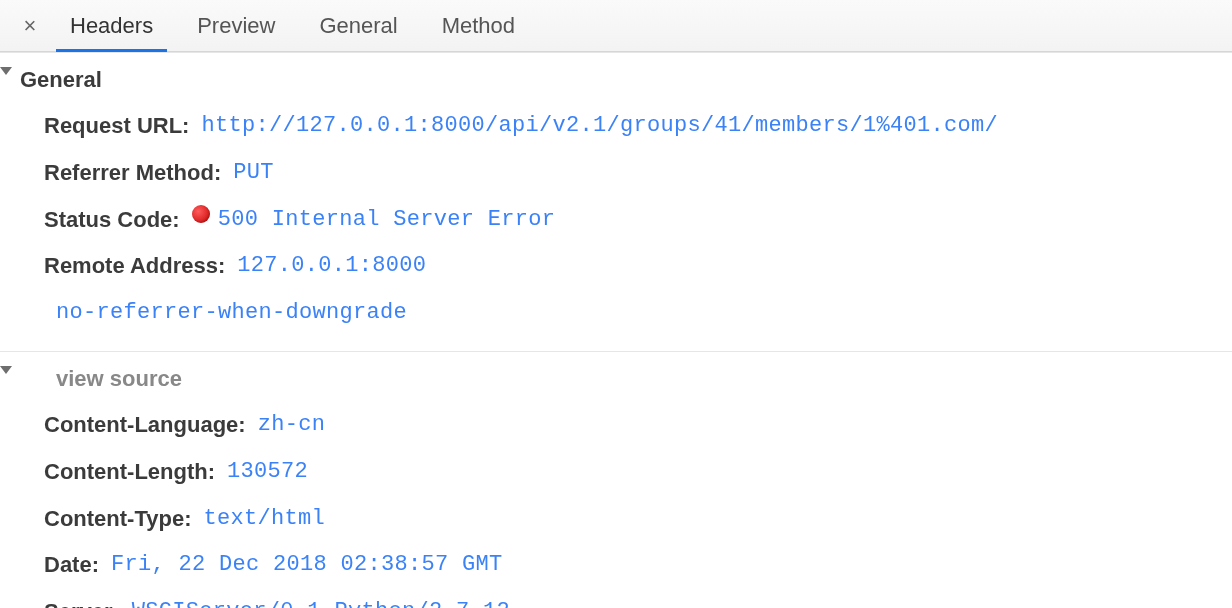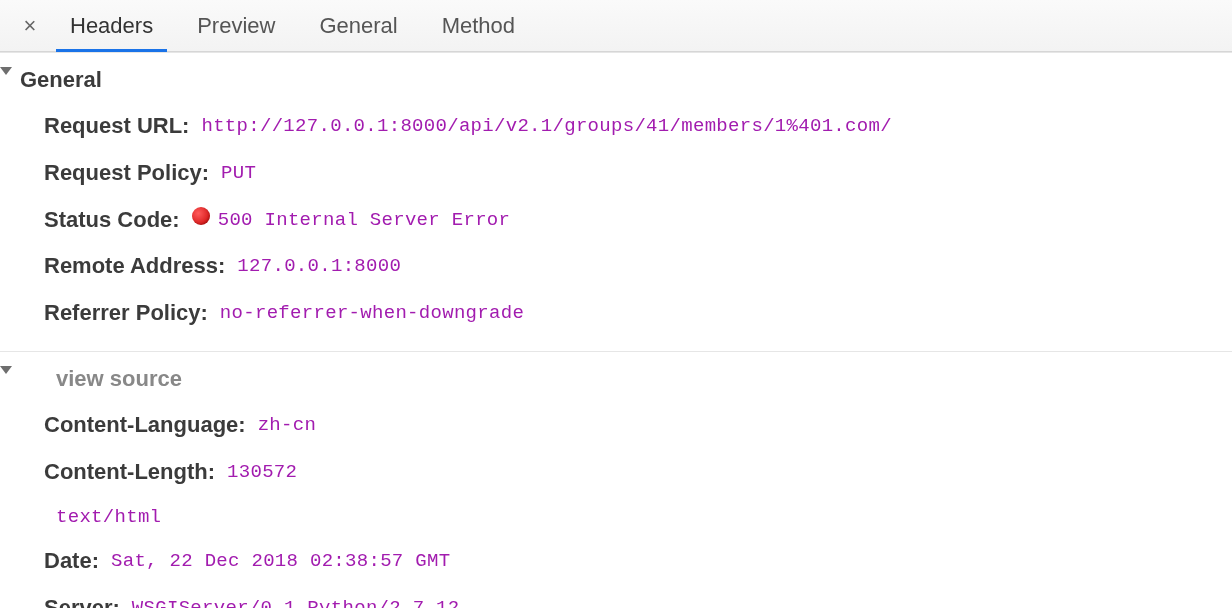--- a/index.html
+++ b/index.html
@@ -96,22 +96,22 @@
   }
   .kv-key {
     font-weight: 700;
     color: #3b3b3b;
     font-size: 22px;
     white-space: nowrap;
   }
   .kv-value {
     margin-left: 12px;
     font-family: Menlo, Consolas, "Courier New", monospace;
-    color: #a21caf;
-    font-size: 19px;
+    color: #3b82f6;
+    font-size: 22px;
     letter-spacing: 0.3px;
   }
   .status-dot {
     display: inline-block;
     width: 18px;
     height: 18px;
     border-radius: 50%;
     background: radial-gradient(circle at 35% 35%, #ff5b5b, #c60000);
     margin-right: 8px;
     flex-shrink: 0;
@@ -133,60 +133,60 @@
   <div class="section-header">
     <div class="disclosure"></div>
     <div class="section-title">General</div>
   </div>
   <div class="kv-list">
     <div class="kv-row">
       <span class="kv-key">Request URL:</span>
       <span class="kv-value">http://127.0.0.1:8000/api/v2.1/groups/41/members/1%401.com/</span>
     </div>
     <div class="kv-row">
-      <span class="kv-key">Request Policy:</span>
+      <span class="kv-key">Referrer Method:</span>
       <span class="kv-value">PUT</span>
     </div>
     <div class="kv-row">
       <span class="kv-key">Status Code:</span>
       <span style="margin-left:12px;display:flex;align-items:flex-start">
         <span class="status-dot"></span>
         <span class="kv-value" style="margin-left:0">500 Internal Server Error</span>
       </span>
     </div>
     <div class="kv-row">
       <span class="kv-key">Remote Address:</span>
       <span class="kv-value">127.0.0.1:8000</span>
     </div>
     <div class="kv-row">
-      <span class="kv-key">Referrer Policy:</span>
       <span class="kv-value">no-referrer-when-downgrade</span>
     </div>
   </div>
 </div>
 
 <div class="section">
   <div class="section-header">
     <div class="disclosure"></div>
     <div class="view-source">view source</div>
   </div>
   <div class="kv-list">
     <div class="kv-row">
       <span class="kv-key">Content-Language:</span>
       <span class="kv-value">zh-cn</span>
     </div>
     <div class="kv-row">
       <span class="kv-key">Content-Length:</span>
       <span class="kv-value">130572</span>
     </div>
     <div class="kv-row">
+      <span class="kv-key">Content-Type:</span>
       <span class="kv-value">text/html</span>
     </div>
     <div class="kv-row">
       <span class="kv-key">Date:</span>
-      <span class="kv-value">Sat, 22 Dec 2018 02:38:57 GMT</span>
+      <span class="kv-value">Fri, 22 Dec 2018 02:38:57 GMT</span>
     </div>
     <div class="kv-row">
       <span class="kv-key">Server:</span>
       <span class="kv-value">WSGIServer/0.1 Python/2.7.12</span>
     </div>
   </div>
 </div>
 
 </body></html>

